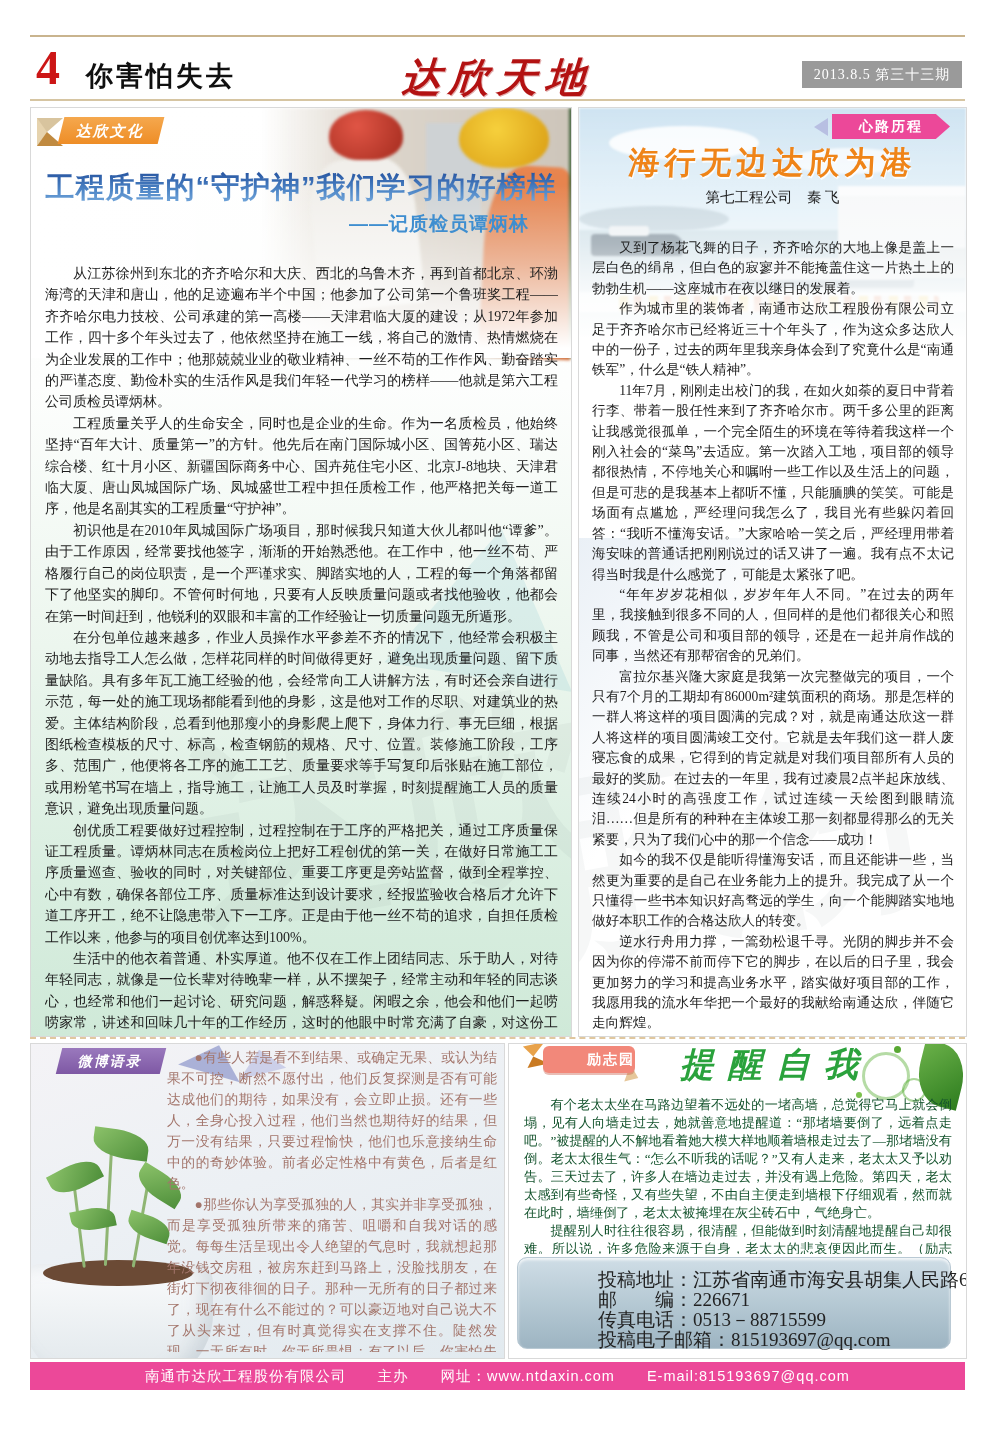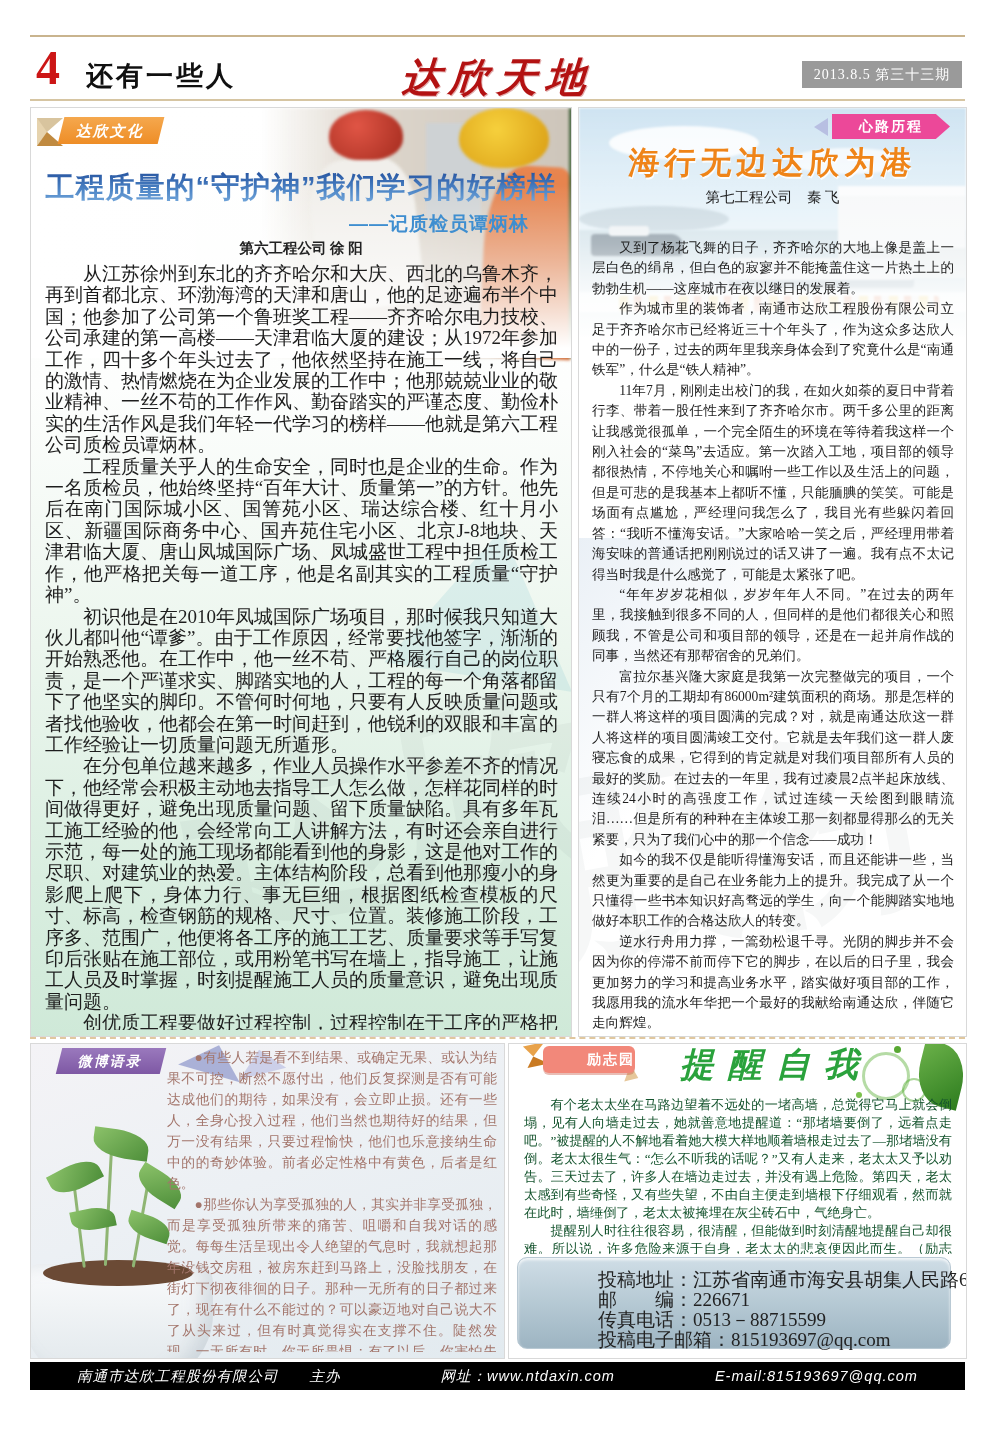--- a/index.html
+++ b/index.html
@@ -46,21 +46,21 @@
   #lt-badge{position:absolute;left:30px;top:9px;width:100px;height:27px;background:linear-gradient(180deg,#f5a84e,#ee8d26);
             transform:skewX(-14deg);color:#fff;font-size:15px;font-weight:bold;text-align:center;line-height:27px;letter-spacing:2px;}
   #lt-badge-fold{position:absolute;left:6px;top:10px;width:0;height:0;
       border-top:14px solid #d8c49e;border-right:16px solid transparent;border-bottom:14px solid #c08a40;border-left:10px solid #e6d3ae;}
   #lt-title{position:absolute;left:6px;right:6px;top:60px;text-align:center;font-size:29px;font-weight:bold;letter-spacing:1px;
             color:#3a6cb8;background:linear-gradient(180deg,#23509d 5%,#4d85c6 55%,#83b4e2 100%);
             -webkit-background-clip:text;background-clip:text;-webkit-text-fill-color:transparent;}
   #lt-sub{position:absolute;right:42px;top:103px;font-size:19px;font-weight:bold;color:#3e8ed0;letter-spacing:1px;}
   #lt-byline{position:absolute;left:0;right:0;top:131px;text-align:center;font-size:14.5px;font-weight:bold;color:#222;}
   #lt-body{position:absolute;left:14px;right:13px;top:155px;bottom:6px;overflow:hidden;
-           font-size:19px;line-height:21.4px;text-align:justify;color:#1d1d1d;}
+           font-size:14px;line-height:21.4px;text-align:justify;color:#1d1d1d;}
   #lt-body p{margin:0;text-indent:2em;}
   .wm-tri{position:absolute;right:-14px;top:420px;width:0;height:0;border-left:95px solid transparent;
           border-right:95px solid transparent;border-bottom:150px solid rgba(115,190,200,.17);transform:rotate(9deg);}
   .wm-char-l{position:absolute;right:-30px;top:560px;font-size:210px;font-weight:bold;color:rgba(125,145,135,.08);
              transform:rotate(-10deg);pointer-events:none;}
 
   
   #rt-photo{position:absolute;left:0;top:0;right:0;height:235px;}
   #rt-photo .ph{position:absolute;filter:blur(1.2px);}
   .sky{left:0;top:0;right:0;height:235px;background:linear-gradient(180deg,#cfe4f2 0%,#dcedf7 45%,#eaf4f8 72%,#fff 100%);}
@@ -142,31 +142,31 @@
   #lz-body{position:absolute;left:15px;right:14px;top:52px;height:158px;overflow:hidden;
            font-size:13.2px;line-height:18px;text-align:justify;color:#14532d;}
   #lz-body p{margin:0;text-indent:2em;}
   #contact{position:absolute;left:8px;top:213px;width:432px;height:90px;border-radius:10px;
            background:linear-gradient(180deg,#cfdde6 0%,#b3c7d2 55%,#9db4c2 100%);
            border:1px solid #b9c9d4;box-shadow:inset 0 2px 3px rgba(255,255,255,.8);}
   #contact .cl{position:absolute;left:80px;right:10px;font-size:19px;color:#222;white-space:nowrap;}
   .cl0{top:9px;} .cl1{top:29px;} .cl2{top:49px;} .cl3{top:69px;}
 
   
-  #footer{position:absolute;left:30px;top:1362px;width:935px;height:28px;background:#000000;color:#fff;
-          display:flex;align-items:center;justify-content:center;gap:100px;font-size:14.5px;letter-spacing:1px;font-style:italic;}
+  #footer{position:absolute;left:30px;top:1362px;width:935px;height:28px;background:#ec4899;color:#fff;
+          display:flex;align-items:center;justify-content:center;gap:32px;font-size:14.5px;letter-spacing:1px;}
 </style>
 </head>
 <body>
 
 <div id="page">
 
   <div class="tan-line" id="line-top"></div>
   <div id="page-num">4</div>
-  <div id="section-name">还有一些人</div>
+  <div id="section-name">你害怕失去</div>
   <div id="masthead">达欣天地</div>
   <div id="issue-box">2013.8.5  第三十三期</div>
   <div class="tan-line" id="line-under"></div>
 
   <div class="sec" id="box-lt">
     <div id="lt-photo">
       <div class="ph ph-bg"></div>
       <div class="ph ph-equip"></div>
       <div class="ph ph-shirt"></div>
       <div class="ph ph-helm-red"></div>
@@ -174,21 +174,20 @@
       <div class="ph ph-helm-yel"></div>
       <div class="ph ph-leaf"></div>
     </div>
     <div id="lt-photo-fade"></div>
     <div class="wm-tri"></div>
     <div class="wm-char-l">达欣</div>
     <div id="lt-badge-fold"></div>
     <div id="lt-badge" class="sans">达欣文化</div>
     <div id="lt-title" class="sans">工程质量的“守护神”我们学习的好榜样</div>
     <div id="lt-sub" class="sans">——记质检员谭炳林</div>
-    <div id="lt-byline">第六工程公司  徐 阳</div>
     <div id="lt-body">
       <p>从江苏徐州到东北的齐齐哈尔和大庆、西北的乌鲁木齐，再到首都北京、环渤海湾的天津和唐山，他的足迹遍布半个中国；他参加了公司第一个鲁班奖工程——齐齐哈尔电力技校、公司承建的第一高楼——天津君临大厦的建设；从1972年参加工作，四十多个年头过去了，他依然坚持在施工一线，将自己的激情、热情燃烧在为企业发展的工作中；他那兢兢业业的敬业精神、一丝不苟的工作作风、勤奋踏实的严谨态度、勤俭朴实的生活作风是我们年轻一代学习的榜样——他就是第六工程公司质检员谭炳林。</p>
       <p>工程质量关乎人的生命安全，同时也是企业的生命。作为一名质检员，他始终坚持“百年大计、质量第一”的方针。他先后在南门国际城小区、国箐苑小区、瑞达综合楼、红十月小区、新疆国际商务中心、国卉苑住宅小区、北京J-8地块、天津君临大厦、唐山凤城国际广场、凤城盛世工程中担任质检工作，他严格把关每一道工序，他是名副其实的工程质量“守护神”。</p>
       <p>初识他是在2010年凤城国际广场项目，那时候我只知道大伙儿都叫他“谭爹”。由于工作原因，经常要找他签字，渐渐的开始熟悉他。在工作中，他一丝不苟、严格履行自己的岗位职责，是一个严谨求实、脚踏实地的人，工程的每一个角落都留下了他坚实的脚印。不管何时何地，只要有人反映质量问题或者找他验收，他都会在第一时间赶到，他锐利的双眼和丰富的工作经验让一切质量问题无所遁形。</p>
       <p>在分包单位越来越多，作业人员操作水平参差不齐的情况下，他经常会积极主动地去指导工人怎么做，怎样花同样的时间做得更好，避免出现质量问题、留下质量缺陷。具有多年瓦工施工经验的他，会经常向工人讲解方法，有时还会亲自进行示范，每一处的施工现场都能看到他的身影，这是他对工作的尽职、对建筑业的热爱。主体结构阶段，总看到他那瘦小的身影爬上爬下，身体力行、事无巨细，根据图纸检查模板的尺寸、标高，检查钢筋的规格、尺寸、位置。装修施工阶段，工序多、范围广，他便将各工序的施工工艺、质量要求等手写复印后张贴在施工部位，或用粉笔书写在墙上，指导施工，让施工人员及时掌握，时刻提醒施工人员的质量意识，避免出现质量问题。</p>
       <p>创优质工程要做好过程控制，过程控制在于工序的严格把关，通过工序质量保证工程质量。谭炳林同志在质检岗位上把好工程创优的第一关，在做好日常施工工序质量巡查、验收的同时，对关键部位、重要工序更是旁站监督，做到全程掌控、心中有数，确保各部位工序、质量标准达到设计要求，经报监验收合格后才允许下道工序开工，绝不让隐患带入下一工序。正是由于他一丝不苟的追求，自担任质检工作以来，他参与的项目创优率达到100%。</p>
       <p>生活中的他衣着普通、朴实厚道。他不仅在工作上团结同志、乐于助人，对待年轻同志，就像是一位长辈对待晚辈一样，从不摆架子，经常主动和年轻的同志谈心，也经常和他们一起讨论、研究问题，解惑释疑。闲暇之余，他会和他们一起唠唠家常，讲述和回味几十年的工作经历，这时的他眼中时常充满了自豪，对这份工作的热爱洋溢于表。</p>
       <p>生活是如此的美好，人类是如此的进步，一切的一切无不来自于艰苦的劳动、务实的工作。这就是他，一个普通的工作者，一个普通的建设者，在平凡的工作岗位上他始终如一，做到了干一行、爱一行，钻一行、精一行。在这里请允许我和他说一声：“谭爹，您辛苦了！”谭爹只是“达欣”平凡的一员，他更是更多“达欣人”的缩影，“达欣的梦想”就是靠他们不断地实现！</p>
     </div>
   </div>

